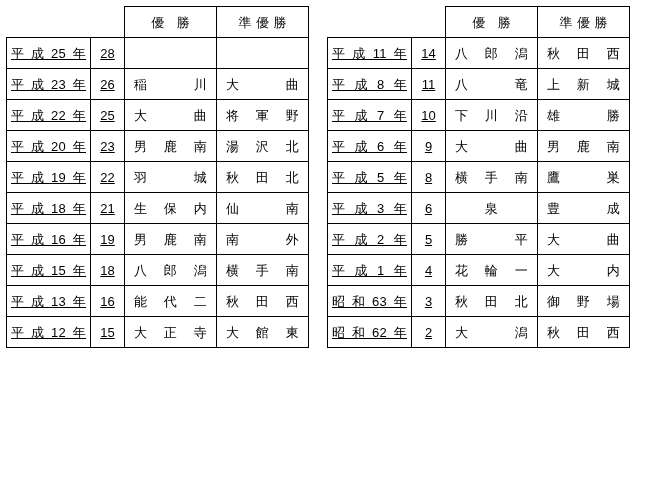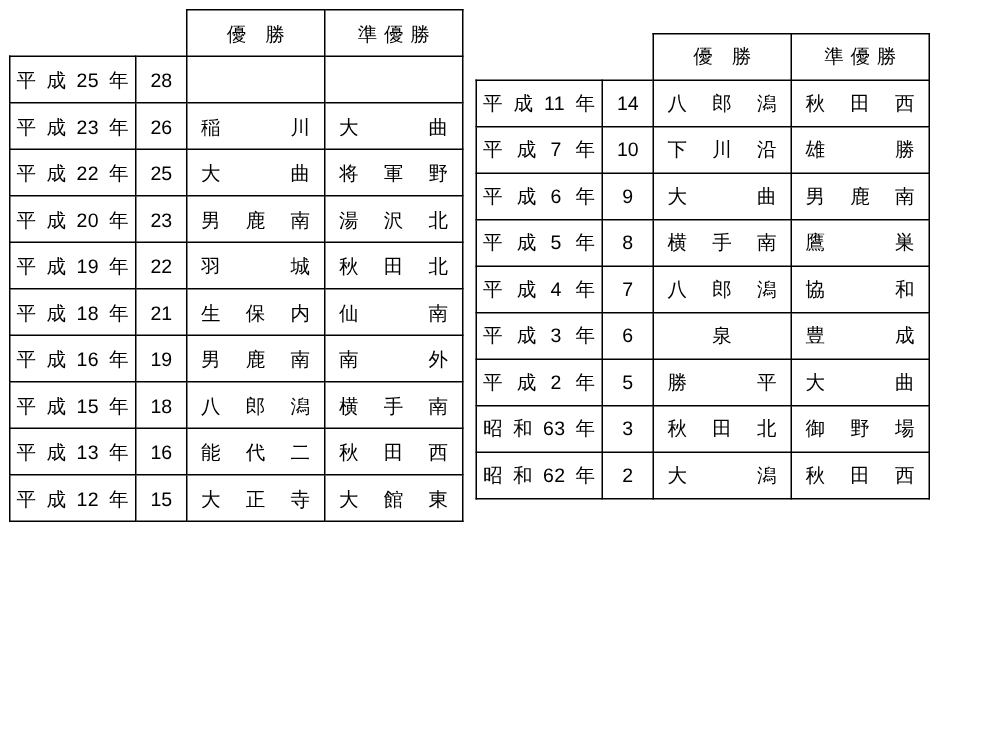--- a/index.html
+++ b/index.html
@@ -16,23 +16,23 @@
   }
   .page {
     position: relative;
     width: 658px;
     height: 492px;
     box-sizing: border-box;
   }
   .tables {
     display: flex;
     flex-direction: row;
-    align-items: center;
+    align-items: flex-start;
     padding: 6px 4px 0 6px;
-    gap: 8px;
+    gap: 18px;
   }
   table.record {
     border-collapse: collapse;
     table-layout: fixed;
     font-size: 13px;
   }
   table.record td, table.record th {
     border: 1px solid #000000;
     height: 30px;
     padding: 0;
@@ -53,23 +53,25 @@
     border: none;
     background: transparent;
   }
   tr.head th {
     height: 30px;
     letter-spacing: 0.35em;
     text-indent: 0.35em;
   }
   td.year {
     letter-spacing: 0.02em;
+    text-decoration: underline;
   }
   td.num {
     font-size: 12px;
+    text-decoration: underline;
   }
   td.team {
     letter-spacing: 0.02em;
   }
   
   .spread {
     display: block;
     width: 100%;
     box-sizing: border-box;
     padding: 0 9px;
@@ -247,20 +249,32 @@
             <td class="num">14</td>
             <td class="team">
               <span class="spread">八郎潟</span>
             </td>
             <td class="team">
               <span class="spread">秋田西</span>
             </td>
           </tr>
           <tr>
             <td class="year">
+              <span class="spread tight">平成8年</span>
+            </td>
+            <td class="num">11</td>
+            <td class="team">
+              <span class="spread">八竜</span>
+            </td>
+            <td class="team">
+              <span class="spread">上新城</span>
+            </td>
+          </tr>
+          <tr>
+            <td class="year">
               <span class="spread tight">平成7年</span>
             </td>
             <td class="num">10</td>
             <td class="team">
               <span class="spread">下川沿</span>
             </td>
             <td class="team">
               <span class="spread">雄勝</span>
             </td>
           </tr>
@@ -283,52 +297,52 @@
             <td class="num">8</td>
             <td class="team">
               <span class="spread">横手南</span>
             </td>
             <td class="team">
               <span class="spread">鷹巣</span>
             </td>
           </tr>
           <tr>
             <td class="year">
-              <span class="spread tight">平成4年</span>
-            </td>
-            <td class="num">7</td>
-            <td class="team">
-              <span class="spread">八郎潟</span>
-            </td>
-            <td class="team">
-              <span class="spread">協和</span>
-            </td>
-          </tr>
-          <tr>
-            <td class="year">
               <span class="spread tight">平成3年</span>
             </td>
             <td class="num">6</td>
             <td class="team">
               <span class="spread single">泉</span>
             </td>
             <td class="team">
               <span class="spread">豊成</span>
             </td>
           </tr>
           <tr>
             <td class="year">
               <span class="spread tight">平成2年</span>
             </td>
             <td class="num">5</td>
             <td class="team">
               <span class="spread">勝平</span>
             </td>
             <td class="team">
               <span class="spread">大曲</span>
+            </td>
+          </tr>
+          <tr>
+            <td class="year">
+              <span class="spread tight">平成1年</span>
+            </td>
+            <td class="num">4</td>
+            <td class="team">
+              <span class="spread">花輪一</span>
+            </td>
+            <td class="team">
+              <span class="spread">大内</span>
             </td>
           </tr>
           <tr>
             <td class="year">
               <span class="spread tight">昭和63年</span>
             </td>
             <td class="num">3</td>
             <td class="team">
               <span class="spread">秋田北</span>
             </td>

